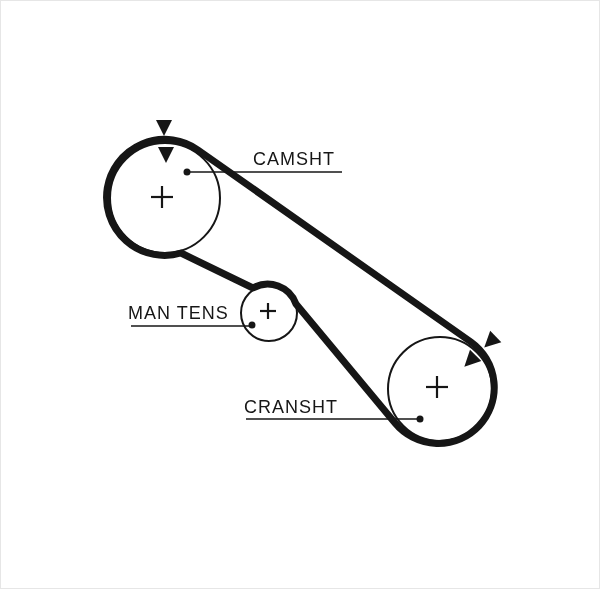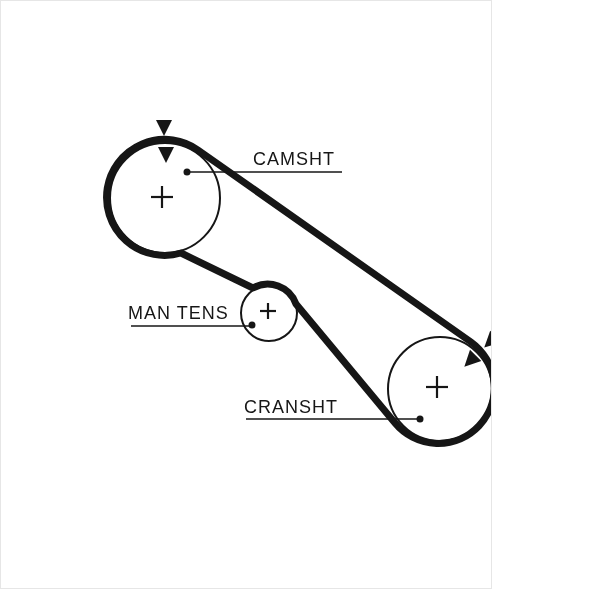--- a/index.html
+++ b/index.html
@@ -1,17 +1,17 @@
 <!DOCTYPE html>
 <html><head>
 <meta charset="utf-8">
 <style>
   html,body{margin:0;padding:0;background:#ffffff;}
   .canvas{
-    width:492px;height:589px;box-sizing:border-box;
+    width:600px;height:589px;box-sizing:border-box;
     background:#ffffff;border:1px solid #e6e6e6;
     position:relative;overflow:hidden;
     font-family:"Liberation Sans",sans-serif;
   }
   svg{display:block;}
   .pulley{fill:none;stroke:#161616;stroke-width:2;}
   .belt{fill:none;stroke:#161616;stroke-width:7;stroke-linejoin:round;stroke-linecap:round;}
   .leader-line{stroke:#161616;stroke-width:1.6;}
   .dot{fill:#161616;}
   .mark{fill:#161616;stroke:none;}

